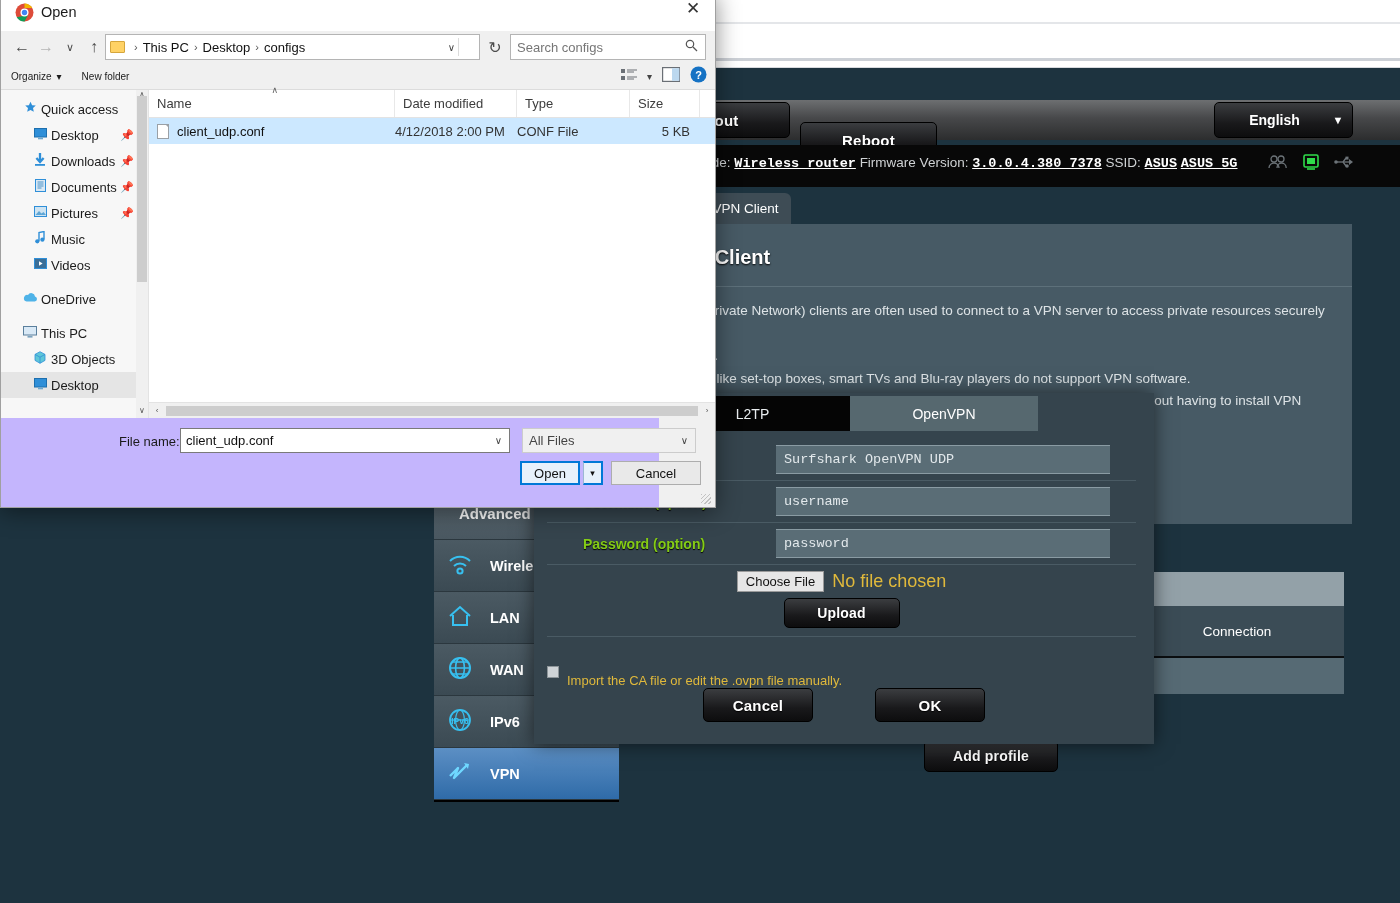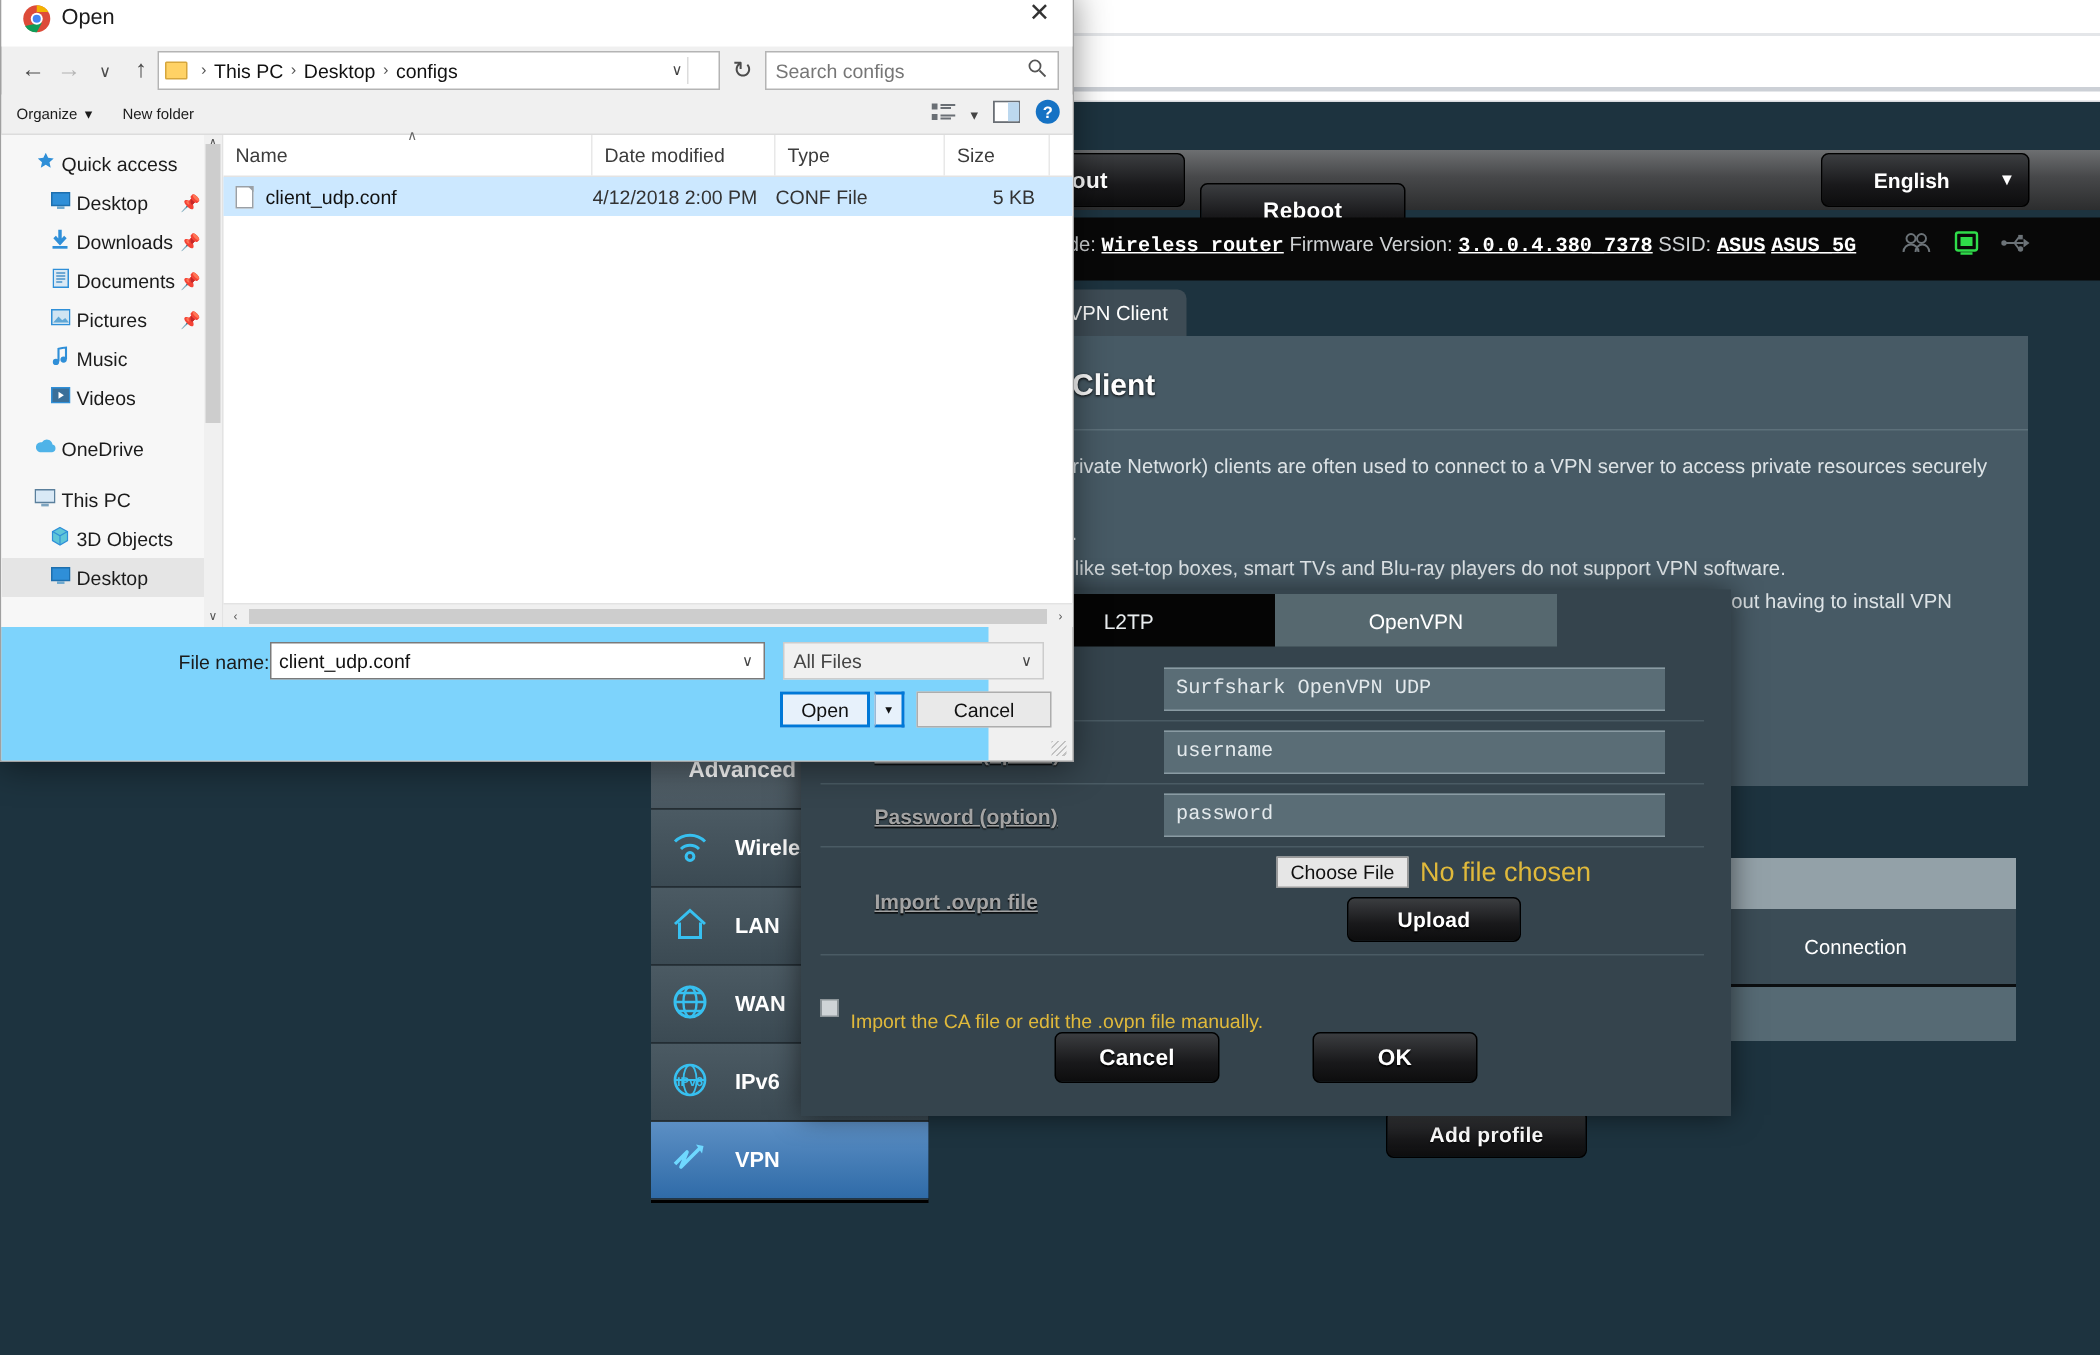--- a/index.html
+++ b/index.html
@@ -134,24 +134,23 @@
   }
   .vm-tab.inactive { background:#050505; }
   .vm-tab.active { background:#56686f; color:#fff; }
   #vm-tab-pptp { width:108px; }
   #vm-tab-l2tp { width:195px; }
   #vm-tab-openvpn { width:188px; }
 
   .vm-table { position:absolute; left:13px; top:46px; width:589px; }
   .vm-row { display:flex; border-bottom:1px solid #4a5b64; min-height:42px; }
   .vm-label {
-    width:229px; color:#a3a3a3; font-size:14px; font-weight:bold;
+    width:229px; color:#84cc16; font-size:14px; font-weight:bold;
     display:flex; align-items:center; padding-left:36px;
     text-shadow:0 1px 1px #000;
-    text-decoration:underline;
   }
   .vm-field { flex:1; display:flex; align-items:center; padding:6px 0 6px 0; }
   .vm-input {
     width:334px; height:29px; background:#5a6d76;
     border:none; border-top:1px solid #8a9ba3; border-bottom:1px solid #8a9ba3;
     color:#e3e9ec; font-family:"Liberation Mono", monospace; font-size:13.5px;
     padding-left:8px; outline:none;
   }
   .vm-row.tall { min-height:72px; }
   .vm-field.col { flex-direction:column; align-items:center; gap:6px; }
@@ -259,21 +258,21 @@
   .fr-ico::after { content:""; position:absolute; right:-1px; top:-1px; border-left:4px solid transparent; border-top:4px solid #9aa0a6;}
   .fr-date { width:122px; font-size:13px; color:#333; }
   .fr-type { width:113px; font-size:13px; color:#333; }
   .fr-size { width:70px; font-size:13px; color:#333; text-align:right; padding-right:10px; }
   .hscroll {
     position:absolute; left:0; bottom:0; width:566px; height:16px; background:#f0f0f0;
     border-top:1px solid #e3e3e3; display:flex; align-items:center;
   }
   .hscroll .harr { width:16px; text-align:center; font-size:8px; color:#555; }
   .hscroll .hthumb { flex:1; height:10px; background:#cdcdcd; margin:0 1px; }
-  .fd-bottom { position:absolute; left:0; top:425px; width:658px; height:89px; background:#7dd3fc; }
+  .fd-bottom { position:absolute; left:0; top:425px; width:658px; height:89px; background:#c4b5fd; }
   .fn-label { position:absolute; left:118px; top:16px; font-size:13px; color:#1b1b1b; }
   .fn-input {
     position:absolute; left:179px; top:10px; width:330px; height:25px;
     background:#fff; border:1px solid #7a7a7a; font-size:13px; color:#111;
     padding-left:5px; display:flex; align-items:center; cursor:text;
   }
   .fn-input .fc { position:absolute; right:7px; font-size:10px; color:#444; }
   .filter-sel {
     position:absolute; left:521px; top:10px; width:174px; height:25px;
     background:#f0f0f0; border:1px solid #ccc; font-size:13px; color:#444;
@@ -473,21 +472,20 @@
           <input class="vm-input" value="username" style="">
         </div>
       </div>
       <div class="vm-row">
         <div class="vm-label">Password (option)</div>
         <div class="vm-field">
           <input class="vm-input" value="password" style="">
         </div>
       </div>
       <div class="vm-row tall">
-        <div class="vm-label">Import .ovpn file</div>
         <div class="vm-field col">
           <div class="choose-file-row">
             <span class="choose-file-btn">Choose File</span>
             <span class="no-file-text">No file chosen</span>
           </div>
           <div class="btn-dark" id="upload-btn">Upload</div>
         </div>
       </div>
     </div>
 

